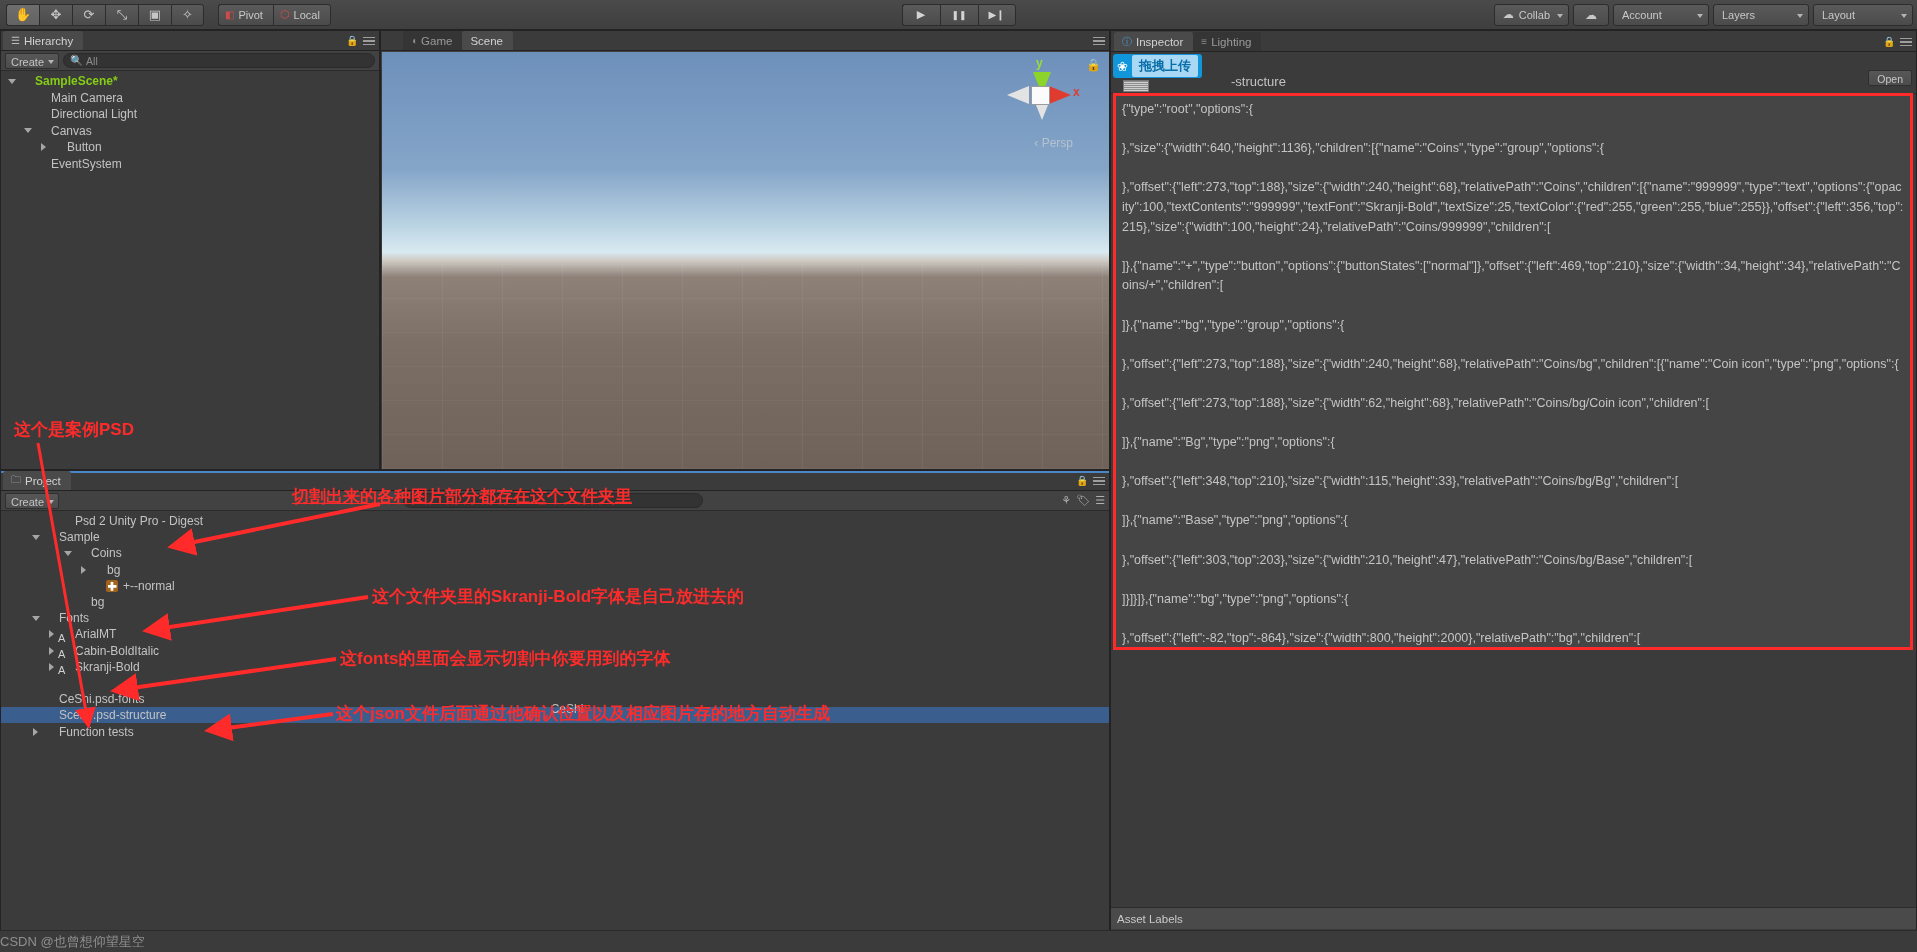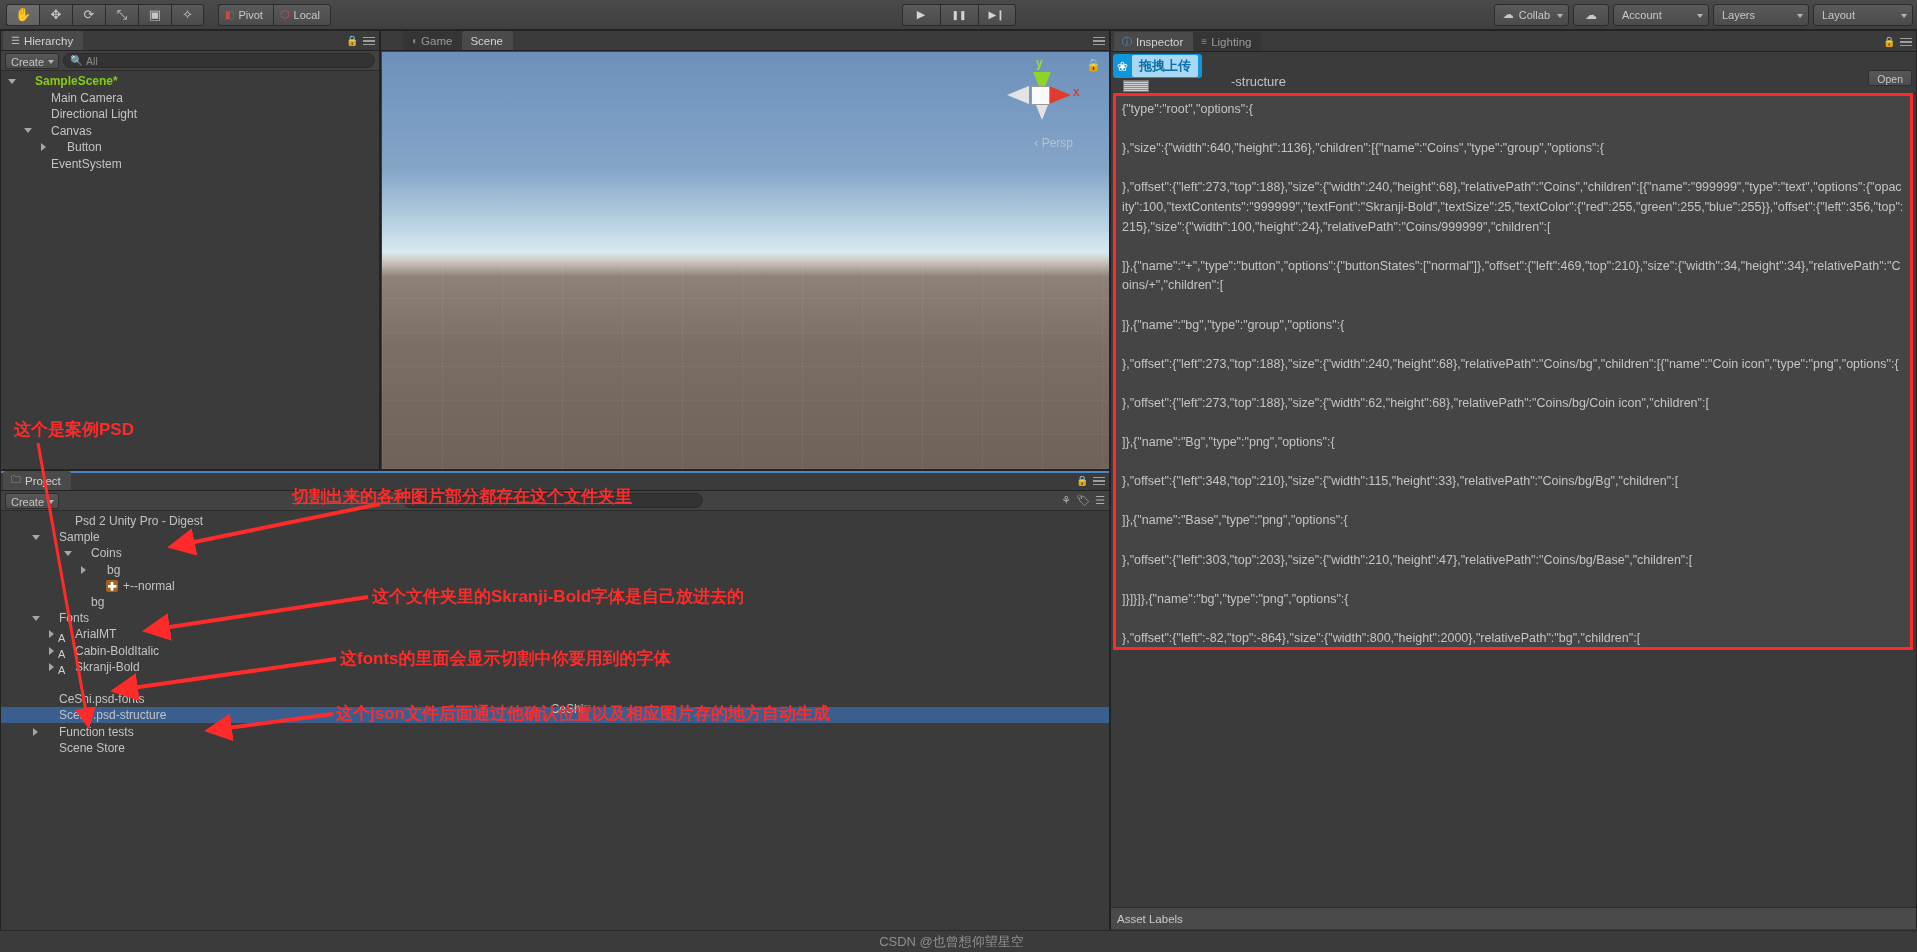--- a/index.html
+++ b/index.html
@@ -276,21 +276,21 @@
     position: absolute; left: 0; bottom: 22px; width: 805px; height: 22px;
     background: #4a4a4a; border-top: 1px solid #2c2c2c;
     display: flex; align-items: center; padding: 0 6px;
     font-size: 11.5px; color: #c9c9c9;
   }
 
   
   #statusbar {
     position: absolute; left: 0; bottom: 0; width: 1917px; height: 22px;
     background: #3b3b3b; border-top: 1px solid #2a2a2a;
-    display: flex; align-items: center; justify-content: center; padding-right: 14px;
+    display: flex; align-items: center; justify-content: flex-start; padding-right: 14px;
   }
   .csdn-wm { font-size: 13px; color: #8f8f8f; }
 
   
   .anno {
     position: absolute; color: #ff2b2b; font-size: 17px; font-weight: bold;
     white-space: nowrap; z-index: 50;
   }
   .arrow-svg { position: absolute; z-index: 49; pointer-events: none; }
 </style>
@@ -606,25 +606,20 @@
           <span class="ic"><span class="ic-doc"></span></span>
           <span class="tlabel">Scene.psd-structure</span>
         </div>
         <div class="tnode" style="padding-left: 28px;">
           <span class="tw">
             <span class="arw-r"></span>
           </span>
           <span class="ic"><span class="ic-folder"></span></span>
           <span class="tlabel">Function tests</span>
         </div>
-        <div class="tnode" style="padding-left: 28px;">
-          <span class="tw"></span>
-          <span class="ic"><span class="ic-folder"></span></span>
-          <span class="tlabel">Scene Store</span>
-        </div>
       </div>
   </div>
 
   <div class="panel" id="inspector">
     <div class="insp-tabbar">
       <div class="tab active" style="margin-left:3px;">
         <span class="ti" style="color:#4aa3e0;">ⓘ</span>
         <span>Inspector</span>
       </div>
       <div class="tab">

